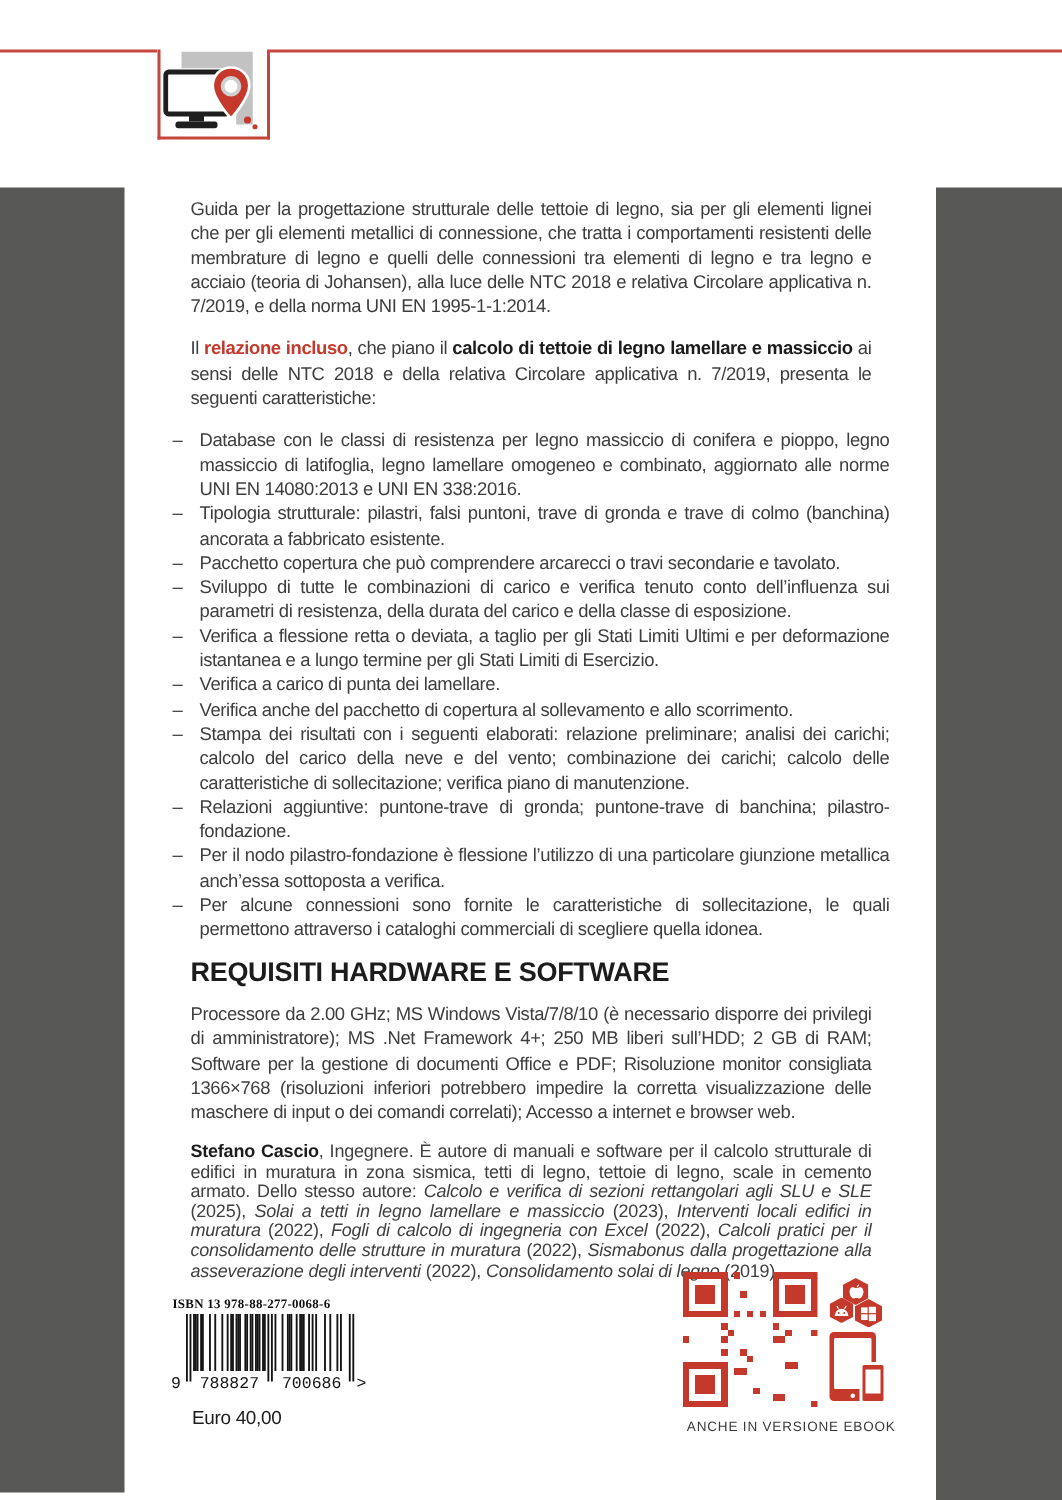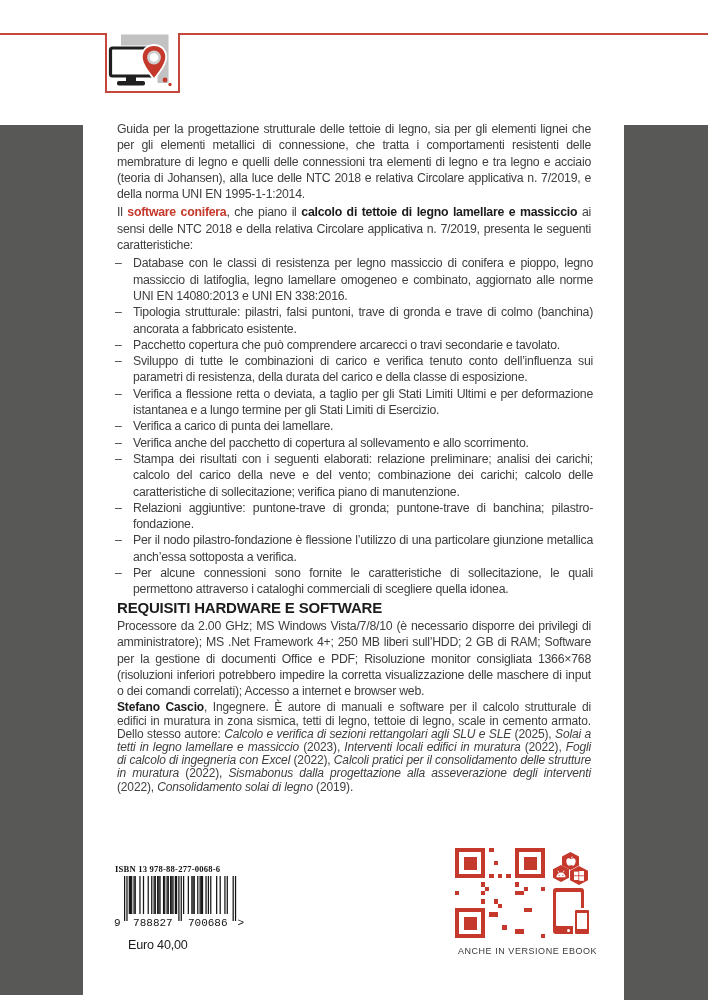--- a/index.html
+++ b/index.html
@@ -20,32 +20,32 @@
 
   
   .side-bar{position:absolute;background:var(--bar-gray)}
   .side-bar.left{left:0;top:125px;width:83px;height:870px}
   .side-bar.right{left:624px;top:125px;width:84px;height:875px}
 
   
   .content{position:absolute;left:115px;top:119px;width:478px;
            font-size:12.3px;line-height:16.3px;letter-spacing:-0.25px;
            text-align:justify;hyphens:auto;-webkit-hyphens:auto}
-  .content p{margin:2px}
+  .content p{margin:12px}
   .run-b{font-weight:bold;color:var(--ink-dark)}
   .run-rb{font-weight:bold;color:var(--red)}
   .run-i{font-style:italic}
 
   .features{margin:0}
   .feature{display:flex}
   .feature .dash{flex:0 0 18px}
   .feature .ftext{flex:1;text-align:justify}
 
   .req-heading{margin-top:15px;font-weight:bold;color:var(--ink-dark);
-               font-size:15px;letter-spacing:-0.2px}
+               font-size:18px;letter-spacing:-0.2px}
   .bio{margin-top:37px;font-size:12px;line-height:13.2px;letter-spacing:-0.15px;color:#3f3f3f}
 
   
   .isbn-block{position:absolute;left:113px;top:861px;width:160px}
   .isbn-label{font-family:Liberation Serif, serif;font-weight:bold;font-size:8.6px;
               letter-spacing:0.2px;color:#111;margin:3px 0 2px 2px;white-space:nowrap}
   .barcode-svg{display:block}
   .price{margin:9px 0 0 15px;font-weight:normal;font-size:12.6px;color:var(--ink-dark);letter-spacing:-0.2px}
 
   
@@ -91,21 +91,21 @@
         <circle cx="63" cy="51.5" r="1.7" fill="#c5392c"></circle>
       </svg>
     </span>
   </div>
 
   <div class="side-bar left"></div>
   <div class="side-bar right"></div>
 
   <div class="content">
     <p>Guida per la progettazione strutturale delle tettoie di legno, sia per gli elementi lignei che per gli elementi metallici di connessione, che tratta i comportamenti resistenti delle membrature di legno e quelli delle connessioni tra elementi di legno e tra legno e acciaio (teoria di Johansen), alla luce delle NTC 2018 e relativa Circolare applicativa n. 7/2019, e della norma UNI EN 1995-1-1:2014.</p>
-    <p><span>Il </span><span class="run-rb">software conifera</span><span>, che piano il </span><span class="run-b">calcolo di tettoie di legno lamellare e massiccio</span><span> ai sensi delle NTC 2018 e della relativa Circolare applicativa n. 7/2019, presenta le seguenti caratteristiche:</span></p>
+    <p><span>Il </span><span class="run-rb">relazione incluso</span><span>, che piano il </span><span class="run-b">calcolo di tettoie di legno lamellare e massiccio</span><span> ai sensi delle NTC 2018 e della relativa Circolare applicativa n. 7/2019, presenta le seguenti caratteristiche:</span></p>
     <div class="features">
         <div class="feature">
           <span class="dash">–</span>
           <span class="ftext">Database con le classi di resistenza per legno massiccio di conifera e pioppo, legno massiccio di latifoglia, legno lamellare omogeneo e combinato, aggiornato alle norme UNI EN 14080:2013 e UNI EN 338:2016.</span>
         </div>
         <div class="feature">
           <span class="dash">–</span>
           <span class="ftext">Tipologia strutturale: pilastri, falsi puntoni, trave di gronda e trave di colmo (banchina) ancorata a fabbricato esistente.</span>
         </div>
         <div class="feature">

